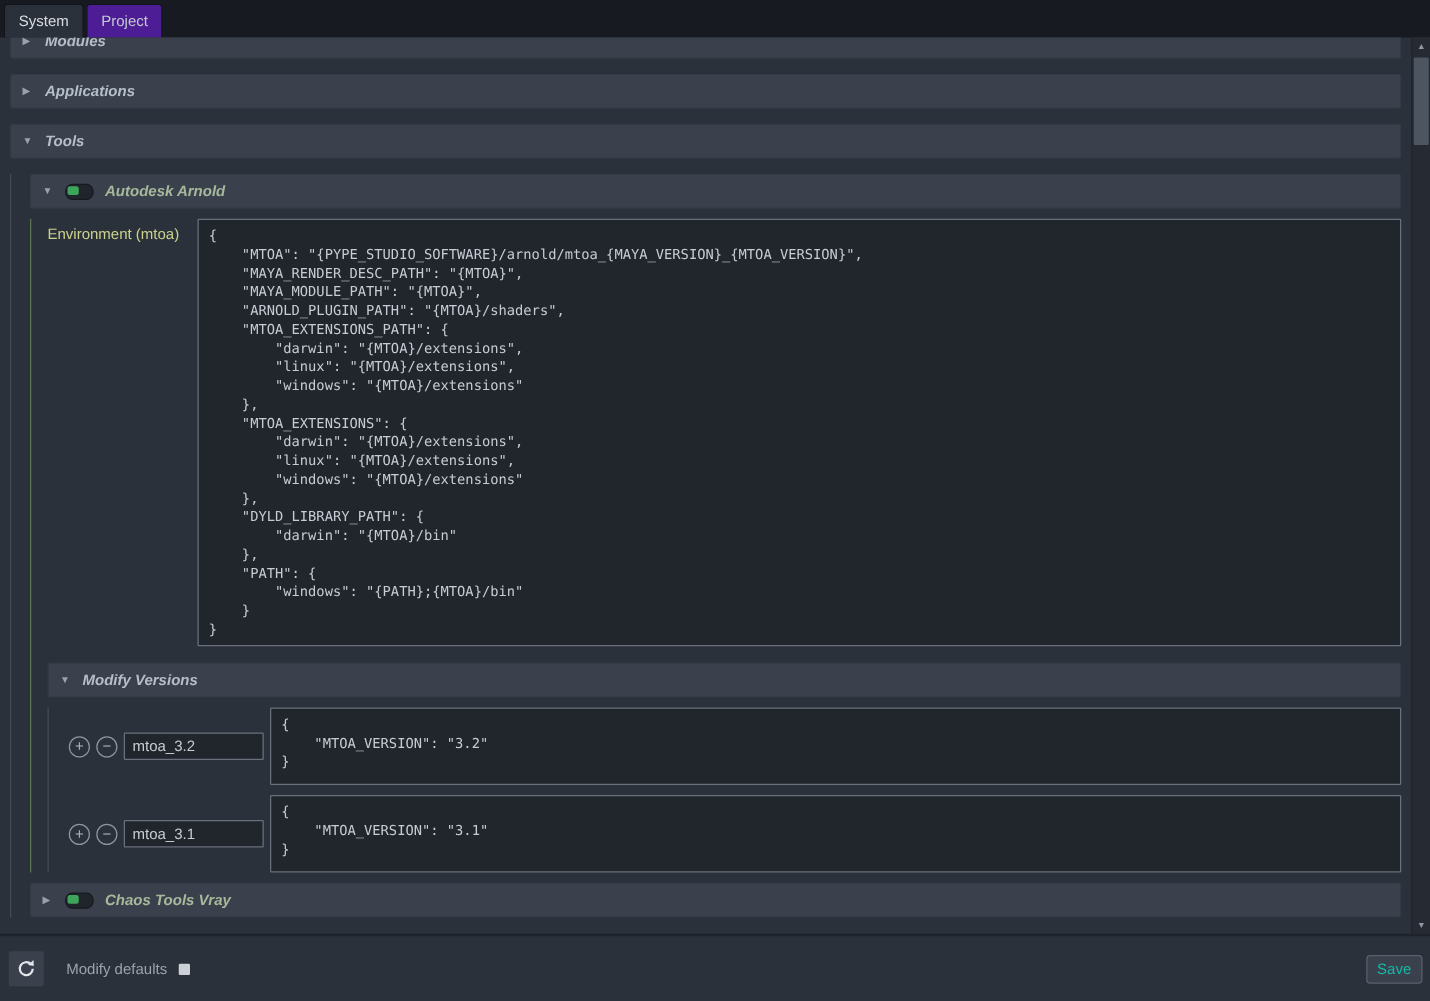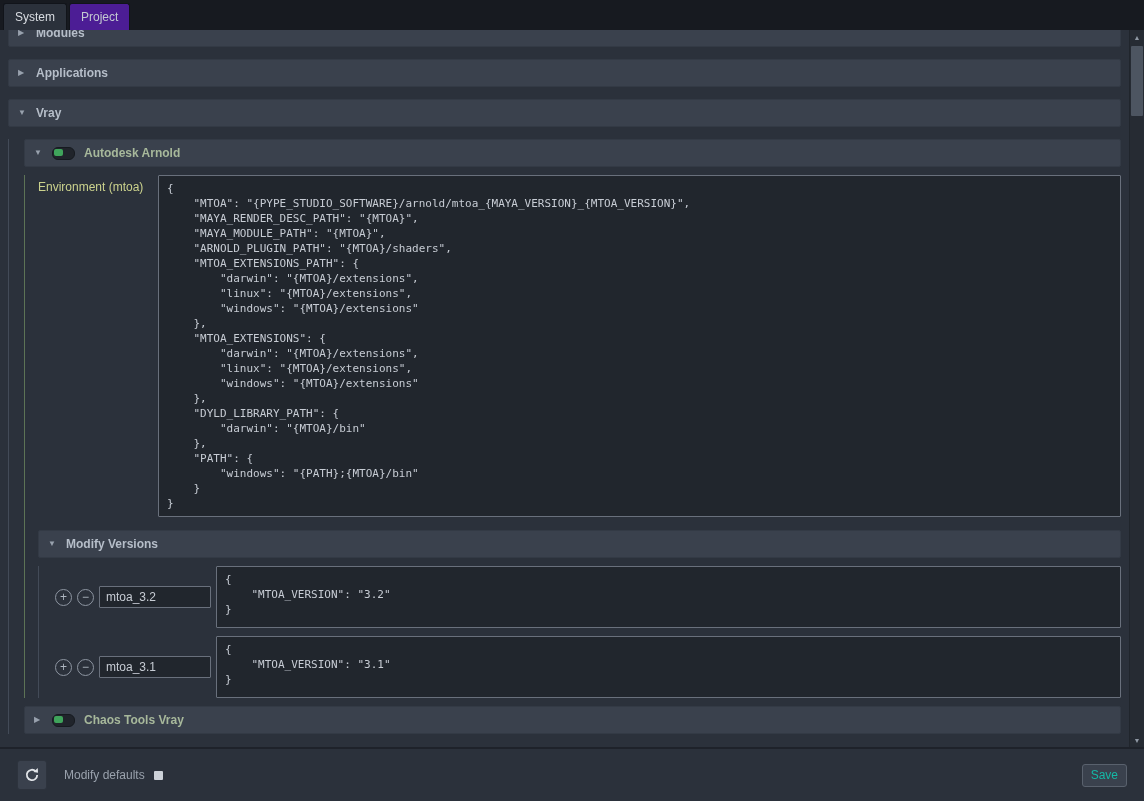--- a/index.html
+++ b/index.html
@@ -13,21 +13,21 @@
   .tab.active{background:#2b313b;color:#d9dde2;}
 
   
   .main{flex:1;display:flex;min-height:0;}
   .content{flex:1;overflow:hidden;padding:0 8px;min-width:0;}
 
   .bar{height:28px;background:#3a414d;border:1px solid #333a45;border-radius:2px;display:flex;
        align-items:center;gap:9px;padding:0 9px;margin-bottom:12px;box-sizing:border-box;}
   .bar.first{margin-top:-11px;}
   .bar .arrow{font-size:8px;color:#98a1ad;width:9px;flex:none;line-height:1;}
-  .bar-label{font-size:12px;font-weight:bold;color:#b6bec9;white-space:nowrap;}
+  .bar-label{font-size:12px;font-weight:bold;color:#b6bec9;white-space:nowrap;font-style:italic;}
   .bar-label.green{color:var(--group-modified,#a7b89b);}
 
   .group-body{border-left:1px solid #434b58;}
   .group-body.green-line{border-left-color:#5d7356;}
   .tools-body{padding-left:15px;}
   .arnold-body{padding-left:13px;}
   .versions-body{padding-left:16px;}
   .bar.tight{margin-bottom:8px;}
   .section-arnold{margin-bottom:4px;}
 
@@ -60,21 +60,21 @@
   
   .scrollbar{width:14px;flex:none;background:#262b33;display:flex;flex-direction:column;
              border-left:1px solid #20252c;}
   .scroll-btn{height:14px;flex:none;display:flex;align-items:center;justify-content:center;
               font-size:7px;color:#8f98a4;}
   .scroll-track{flex:1;position:relative;}
   .scroll-thumb{position:absolute;top:2px;left:1px;right:1px;height:70px;background:#4d5561;border-radius:1px;}
 
   
   .footer{flex:none;height:54px;border-top:2px solid #1e222a;display:flex;align-items:center;
-          padding:0 17px;background:#2b313b;box-sizing:border-box;}
+          padding:0 6px;background:#2b313b;box-sizing:border-box;}
   .refresh-btn{width:30px;height:30px;border-radius:3px;background:#3a414d;border:1px solid #2d333d;
                display:flex;align-items:center;justify-content:center;padding:0;}
   .modify-label{margin-left:17px;font-size:12px;color:#9aa2ad;}
   .modify-box{margin-left:9px;width:9px;height:9px;background:#ccd1d8;border-radius:1px;display:inline-block;}
   .save-btn{margin-left:auto;min-width:33px;height:23px;background:#3a414d;border:1px solid #59616d;
             border-radius:3px;color:#14b8a6;font-size:12px;padding:0 8px;display:flex;
             align-items:center;justify-content:center;font-family:"Liberation Sans",sans-serif;}
 </style>
 </head>
 <body>
@@ -95,21 +95,21 @@
       </div>
 
       <div class="bar">
         <span class="arrow">▶</span>
         <span class="bar-label">Applications</span>
       </div>
 
       <div class="section">
         <div class="bar">
           <span class="arrow">▼</span>
-          <span class="bar-label">Vray</span>
+          <span class="bar-label">Tools</span>
         </div>
 
         <div class="group-body tools-body">
 
           <div class="section section-arnold">
             <div class="bar tight">
               <span class="arrow">▼</span>
               <span class="toggle">
                   <span class="knob"></span>
                 </span>

